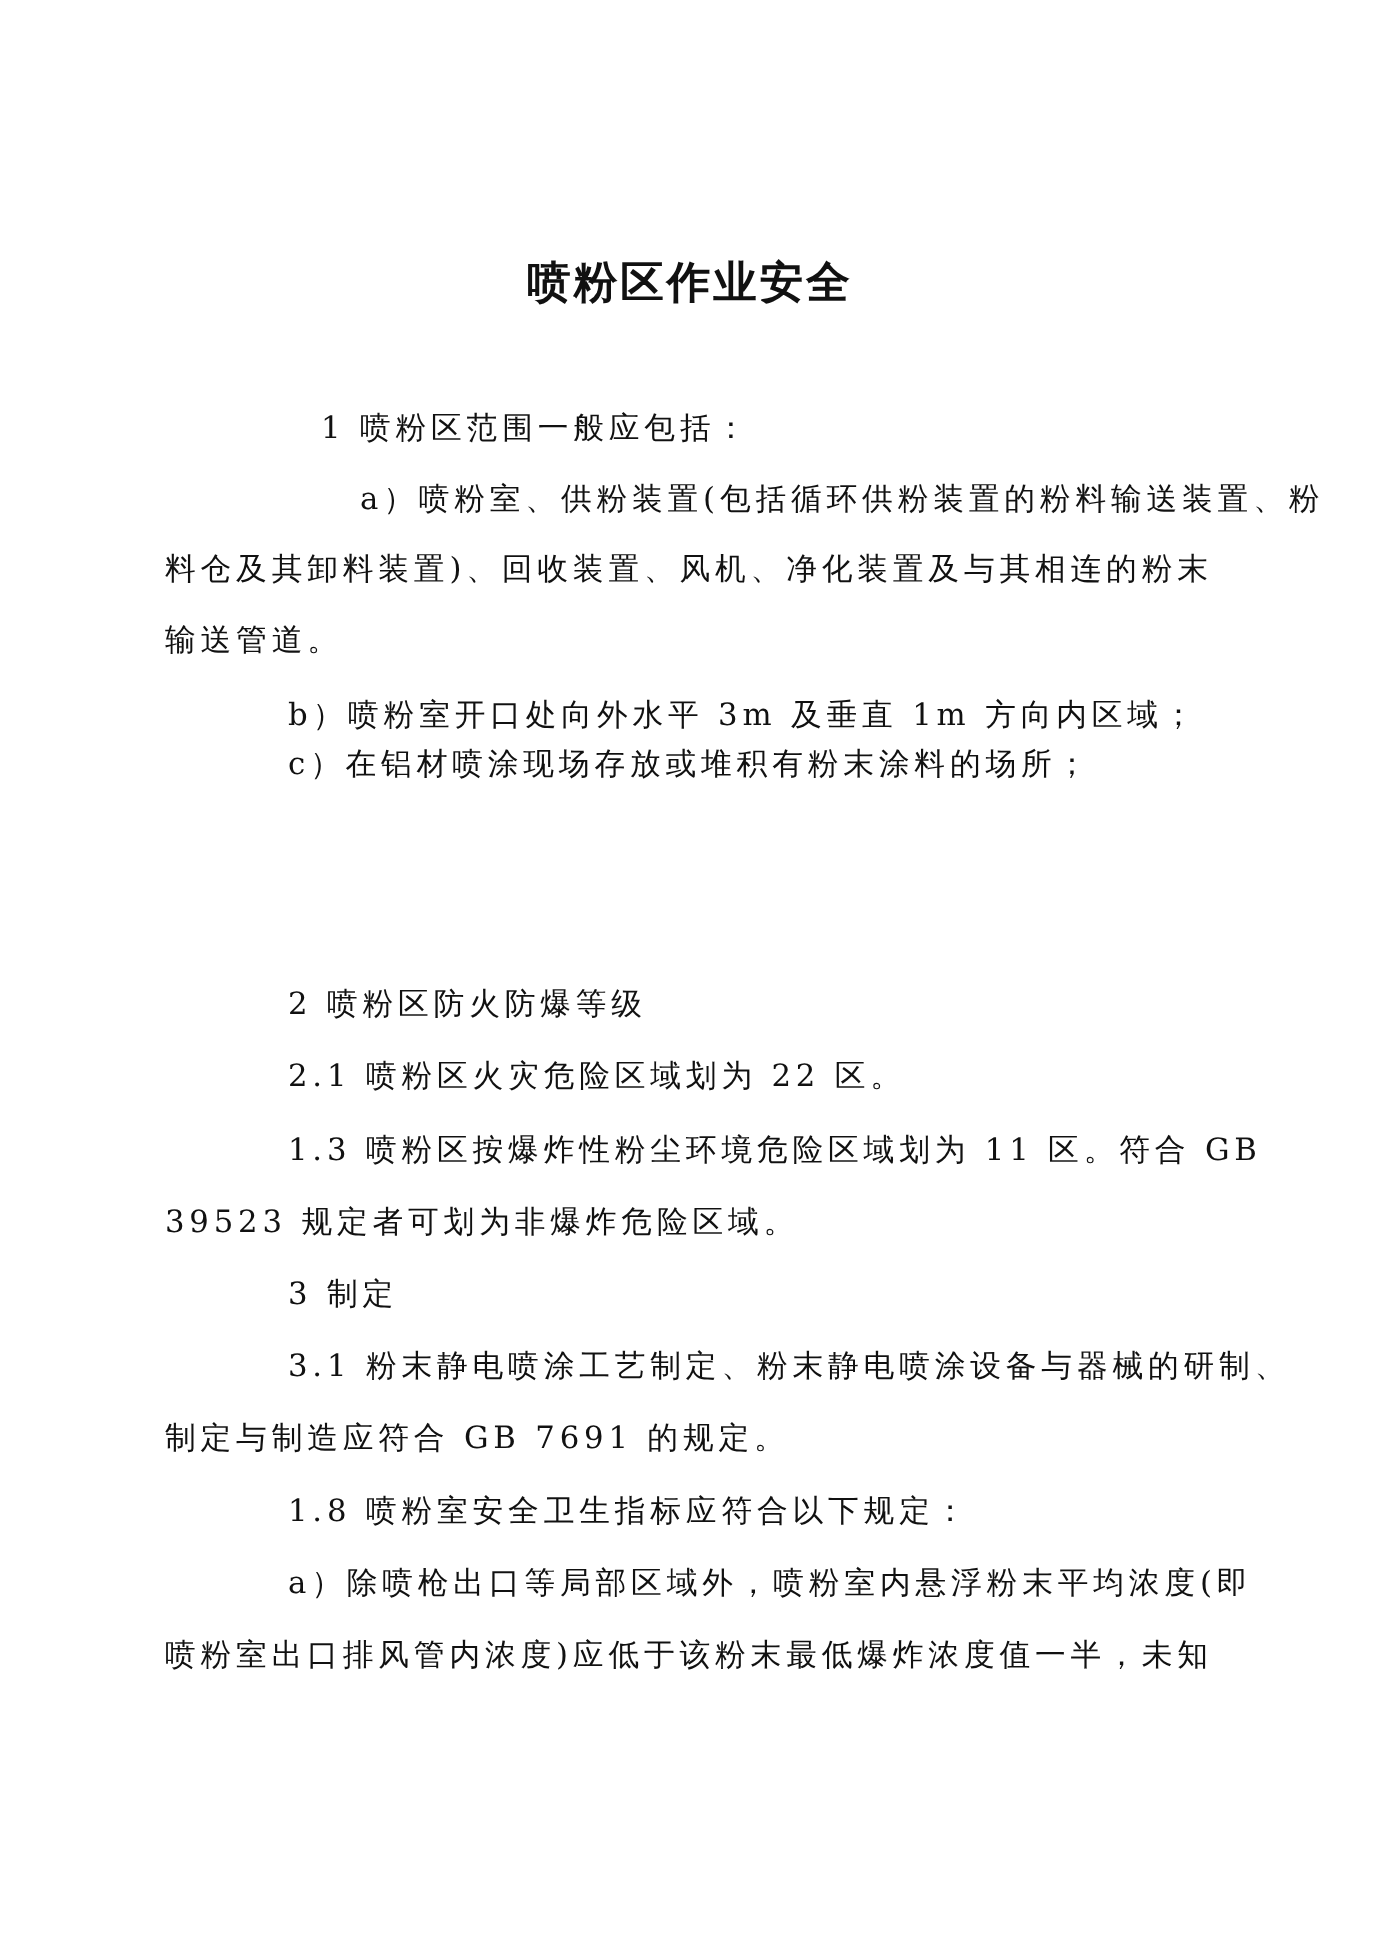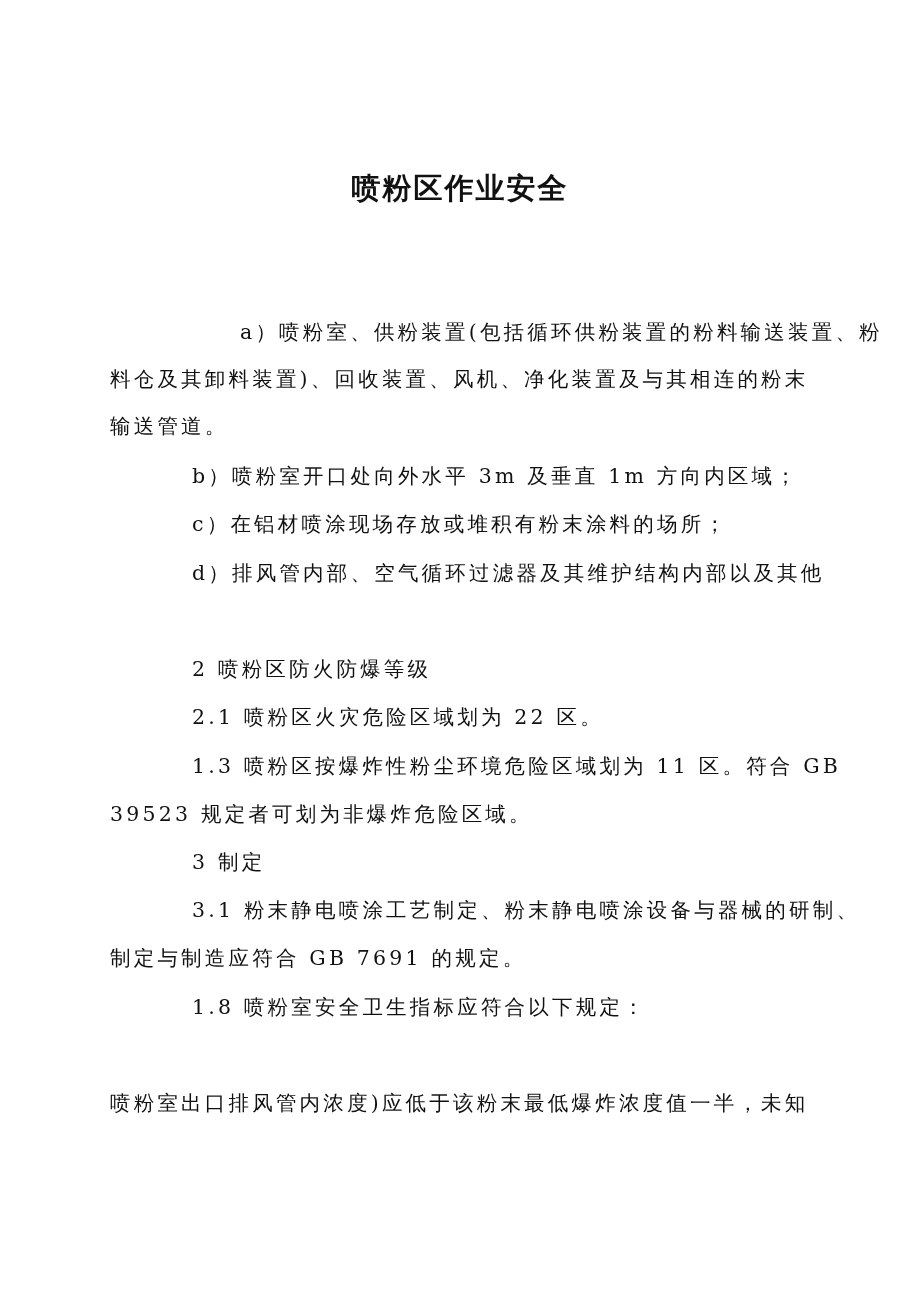--- a/index.html
+++ b/index.html
@@ -44,28 +44,29 @@
     .indent1 { left: 214px; }
     .indent2 { left: 192px; }
     .flush { left: 110px; }
   </style>
 </head>
 <body>
 
 <div class="page">
   <div class="title">喷粉区作业安全</div>
 
+  <div class="line indent1" style="top:270px;">1 喷粉区范围一般应包括：</div>
   <div class="line indent2" style="top:317px;margin-left:48px;">a）喷粉室、供粉装置(包括循环供粉装置的粉料输送装置、粉</div>
   <div class="line flush" style="top:364px;">料仓及其卸料装置)、回收装置、风机、净化装置及与其相连的粉末</div>
   <div class="line flush" style="top:411px;">输送管道。</div>
   <div class="line indent2" style="top:461px;">b）喷粉室开口处向外水平 3m 及垂直 1m 方向内区域；</div>
-  <div class="line indent2" style="top:509px;">c）在铝材喷涂现场存放或堆积有粉末涂料的场所；</div>
-  <div class="line indent2" style="top:558px;">d）排风管内部、空气循环过滤器及其维护结构内部以及其他</div>
+  <div class="line indent2" style="top:494px;">c）在铝材喷涂现场存放或堆积有粉末涂料的场所；</div>
   <div class="line indent2" style="top:654px;">2 喷粉区防火防爆等级</div>
   <div class="line indent2" style="top:702px;">2.1 喷粉区火灾危险区域划为 22 区。</div>
   <div class="line indent2" style="top:751px;">1.3 喷粉区按爆炸性粉尘环境危险区域划为 11 区。符合 GB</div>
   <div class="line flush" style="top:799px;">39523 规定者可划为非爆炸危险区域。</div>
   <div class="line indent2" style="top:847px;">3 制定</div>
   <div class="line indent2" style="top:895px;">3.1 粉末静电喷涂工艺制定、粉末静电喷涂设备与器械的研制、</div>
   <div class="line flush" style="top:943px;">制定与制造应符合 GB 7691 的规定。</div>
   <div class="line indent2" style="top:992px;">1.8 喷粉室安全卫生指标应符合以下规定：</div>
+  <div class="line indent2" style="top:1040px;">a）除喷枪出口等局部区域外，喷粉室内悬浮粉末平均浓度(即</div>
   <div class="line flush" style="top:1088px;">喷粉室出口排风管内浓度)应低于该粉末最低爆炸浓度值一半，未知</div>
 </div>
 
 </body></html>

